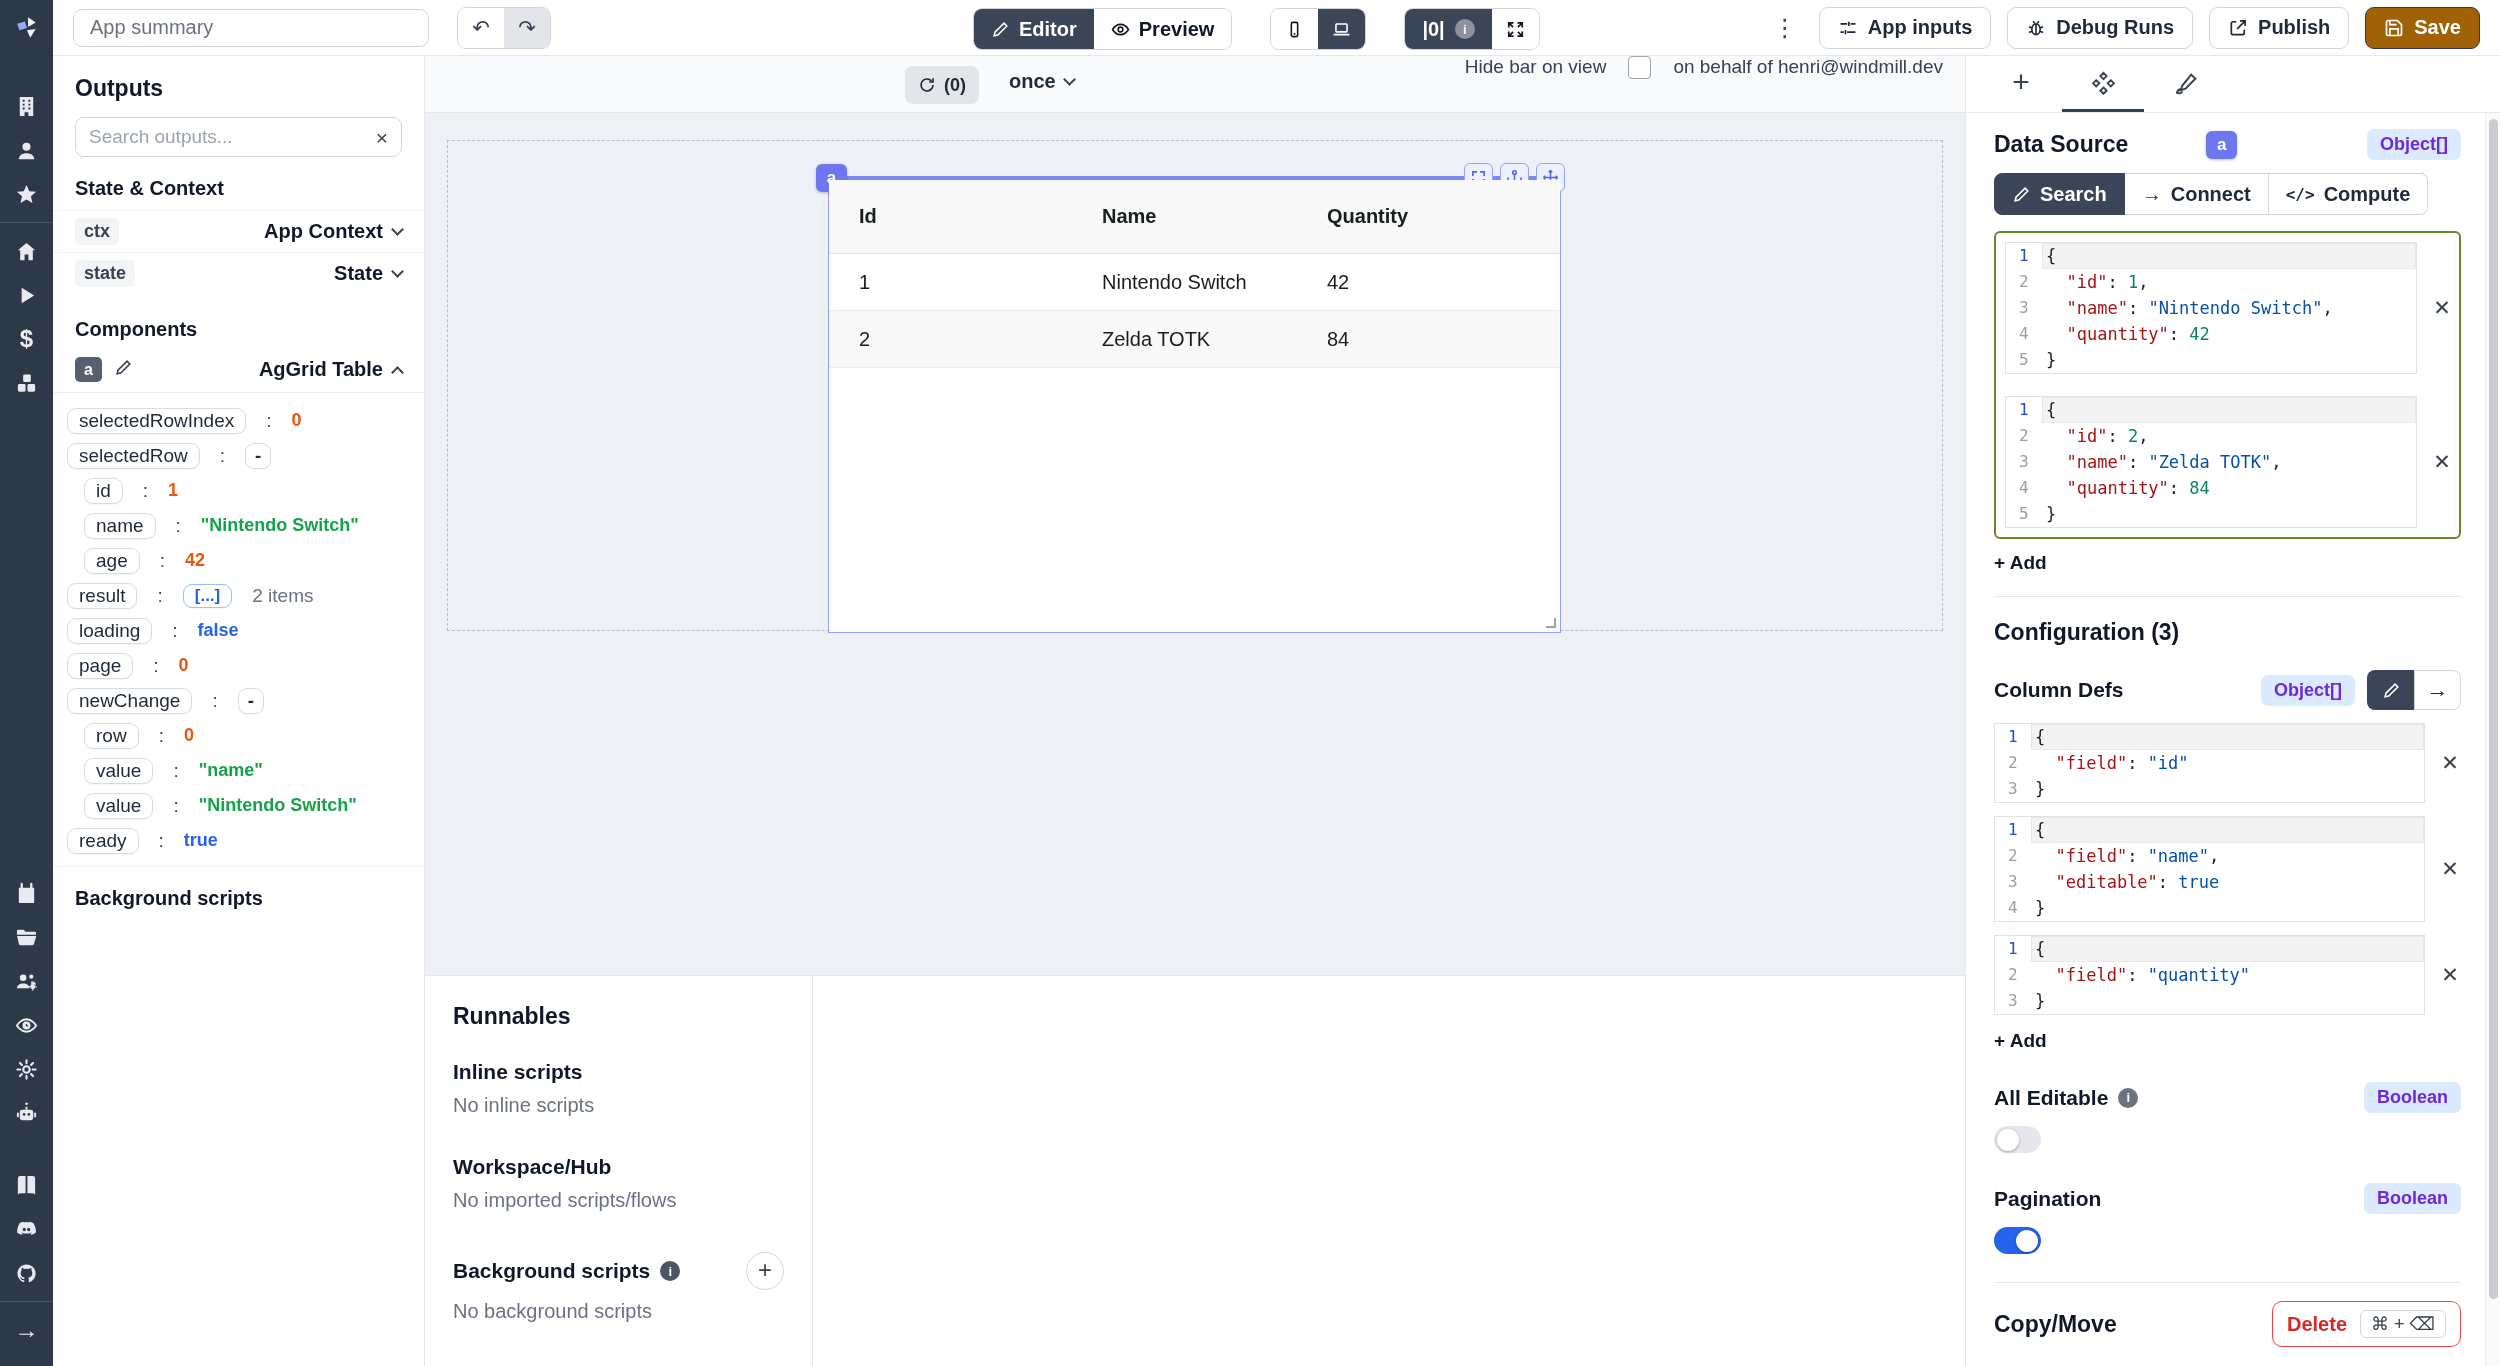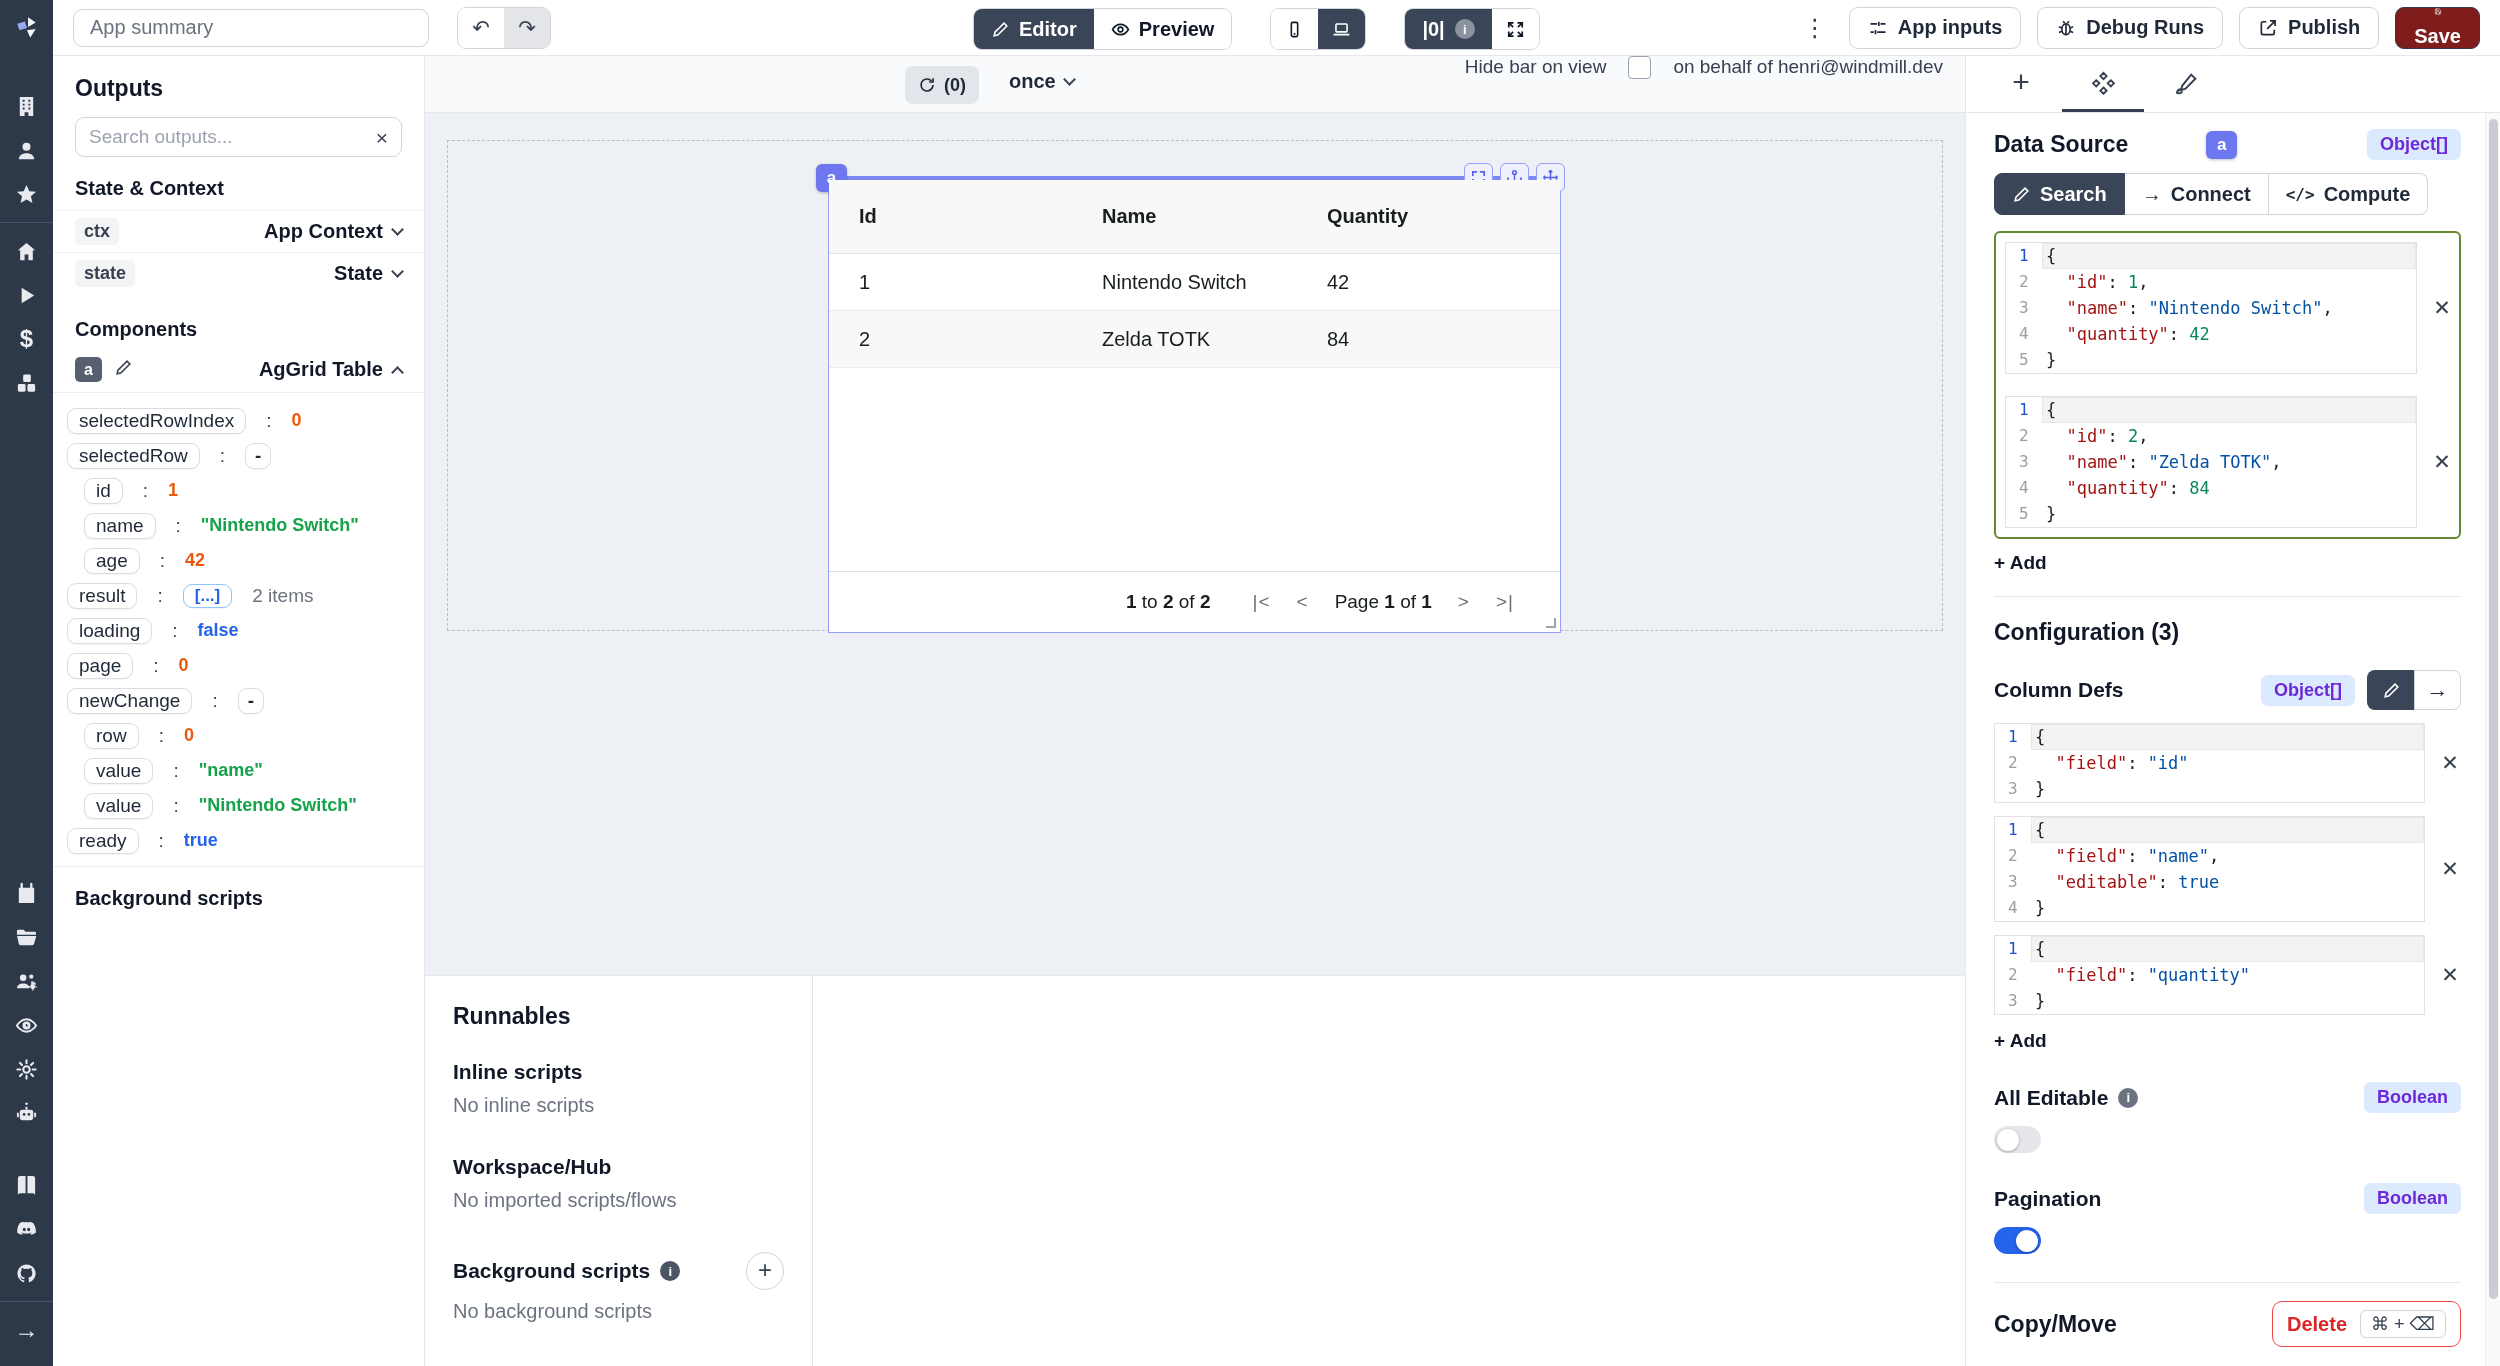--- a/index.html
+++ b/index.html
@@ -30,21 +30,21 @@
   .seg { display:flex; align-items:center; gap:9px; padding:0 17px; height:40px; font-size:20px; font-weight:600; color:#111827; background:#fff; cursor:pointer; }
   .seg.dark { background:#3a4557; color:#fff; }
   .seg svg { width:19px; height:19px; }
   .info-dot { width:20px; height:20px; border-radius:50%; background:#8d939e; color:#fff; display:inline-flex; align-items:center; justify-content:center; font-size:13px; font-weight:700; }
   .info-dot::after { content:"i"; }
   .tb-right { margin-left:auto; display:flex; align-items:center; gap:16px; }
   .dots { font-size:24px; color:#374151; letter-spacing:0; padding:0 6px; cursor:pointer; }
   .btn { display:flex; align-items:center; gap:10px; height:42px; padding:0 18px; border:1px solid #d1d5db; border-radius:9px;
          background:#fff; font-size:20px; font-weight:600; color:#1f2937; cursor:pointer; }
   .btn svg { width:20px; height:20px; }
-  .btn.dark { background:#7f1d1d; border-color:#2f3a4c; color:#fff;flex-direction:column; }
+  .btn.dark { background:#a16207; border-color:#2f3a4c; color:#fff; }
 
   
   .outputs-panel { position:absolute; left:53px; top:56px; width:372px; bottom:0; background:#fff; border-right:1px solid #e5e7eb; overflow:hidden; }
   .op-title { font-size:23px; font-weight:700; color:#111827; padding:19px 22px 15px; }
   .op-search { margin:0 22px; height:40px; border:1px solid #d1d5db; border-radius:9px; display:flex; align-items:center; padding:0 13px; }
   .op-search input { flex:1; border:none; outline:none; font-size:19px; color:#374151; font-family:"Liberation Sans",sans-serif; }
   .op-search input::placeholder { color:#9ca3af; }
   .op-clear { font-size:21px; color:#374151; cursor:pointer; line-height:1; }
   .sec-head { font-size:20px; font-weight:700; color:#111827; padding:20px 22px 10px; }
   .sec-line { border-top:1px solid #eceef1; }
@@ -536,39 +536,20 @@
               <span>1</span>
               <span>Nintendo Switch</span>
               <span>42</span>
             </div>
             <div class="tbl-row">
               <span>2</span>
               <span>Zelda TOTK</span>
               <span>84</span>
             </div>
           </div>
-        <div class="tbl-footer">
-          <span class="pag-range">
-            <b>1</b> <span>to</span>
-            <b>2</b> <span>of</span>
-            <b>2</b>
-          </span>
-          <span class="pag-nav">
-            <span class="nav-btn">|&lt;</span>
-            <span class="nav-btn">&lt;</span>
-            <span class="pag-page">
-              <span>Page</span>
-              <b>1</b>
-              <span>of</span>
-              <b>1</b>
-            </span>
-            <span class="nav-btn">&gt;</span>
-            <span class="nav-btn">&gt;|</span>
-          </span>
-        </div>
       </div>
       <span class="resize-handle"></span>
     </div>
   </main>
 
   <section class="runnables">
     <div class="run-left">
       <div class="run-title">Runnables</div>
       <div class="run-sub">Inline scripts</div>
       <div class="run-empty">No inline scripts</div>

